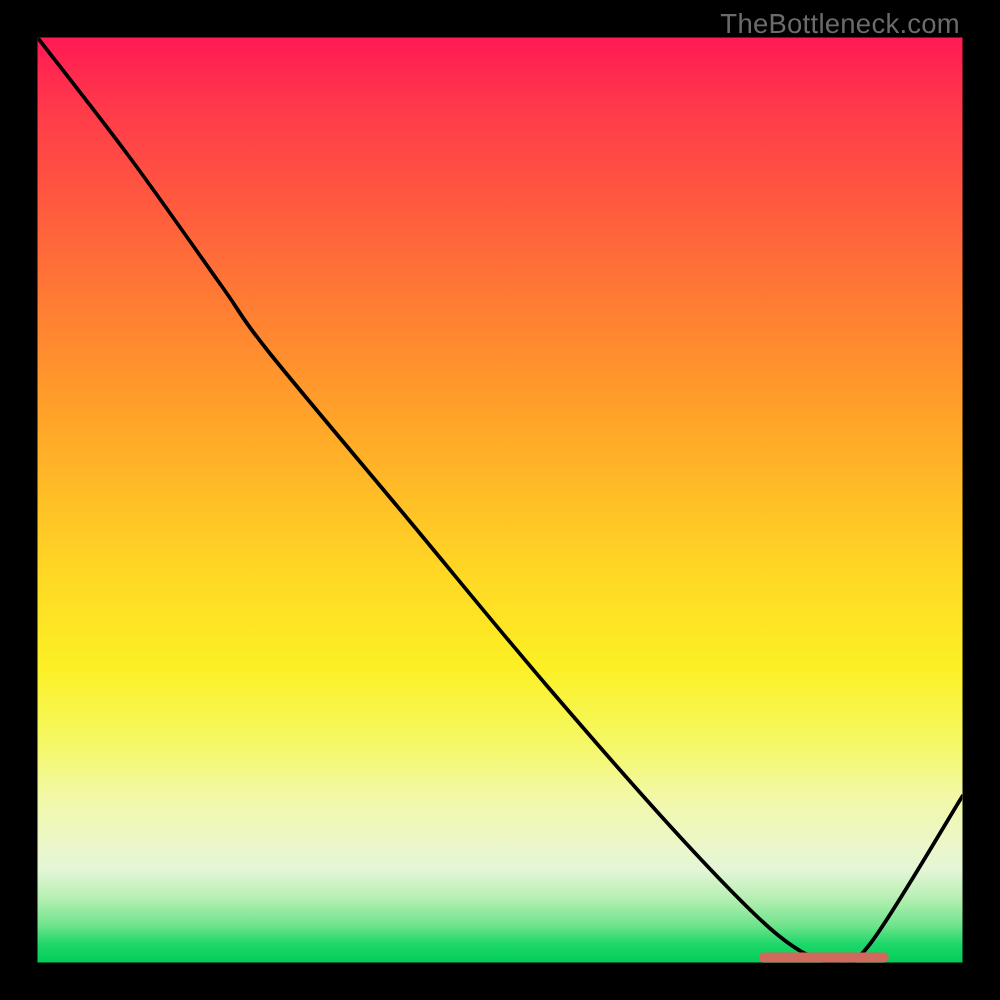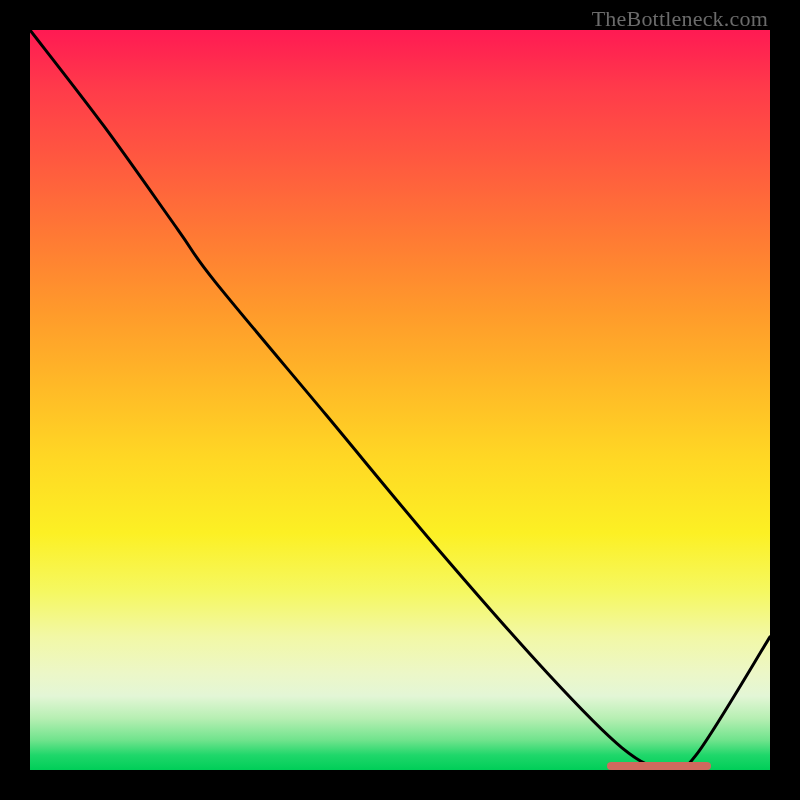--- a/index.html
+++ b/index.html
@@ -38,21 +38,20 @@
     );
   }
   .attribution {
     position: absolute;
     top: 6px;
     right: 32px;
     color: #6b6b6b;
     font-size: 22px;
     font-weight: 500;
     letter-spacing: 0.2px;
-    font-family: Liberation Serif, serif;
   }
   svg.curve {
     position: absolute;
     left: 0;
     top: 0;
     width: 740px;
     height: 740px;
   }
   .marker {
     position: absolute;

